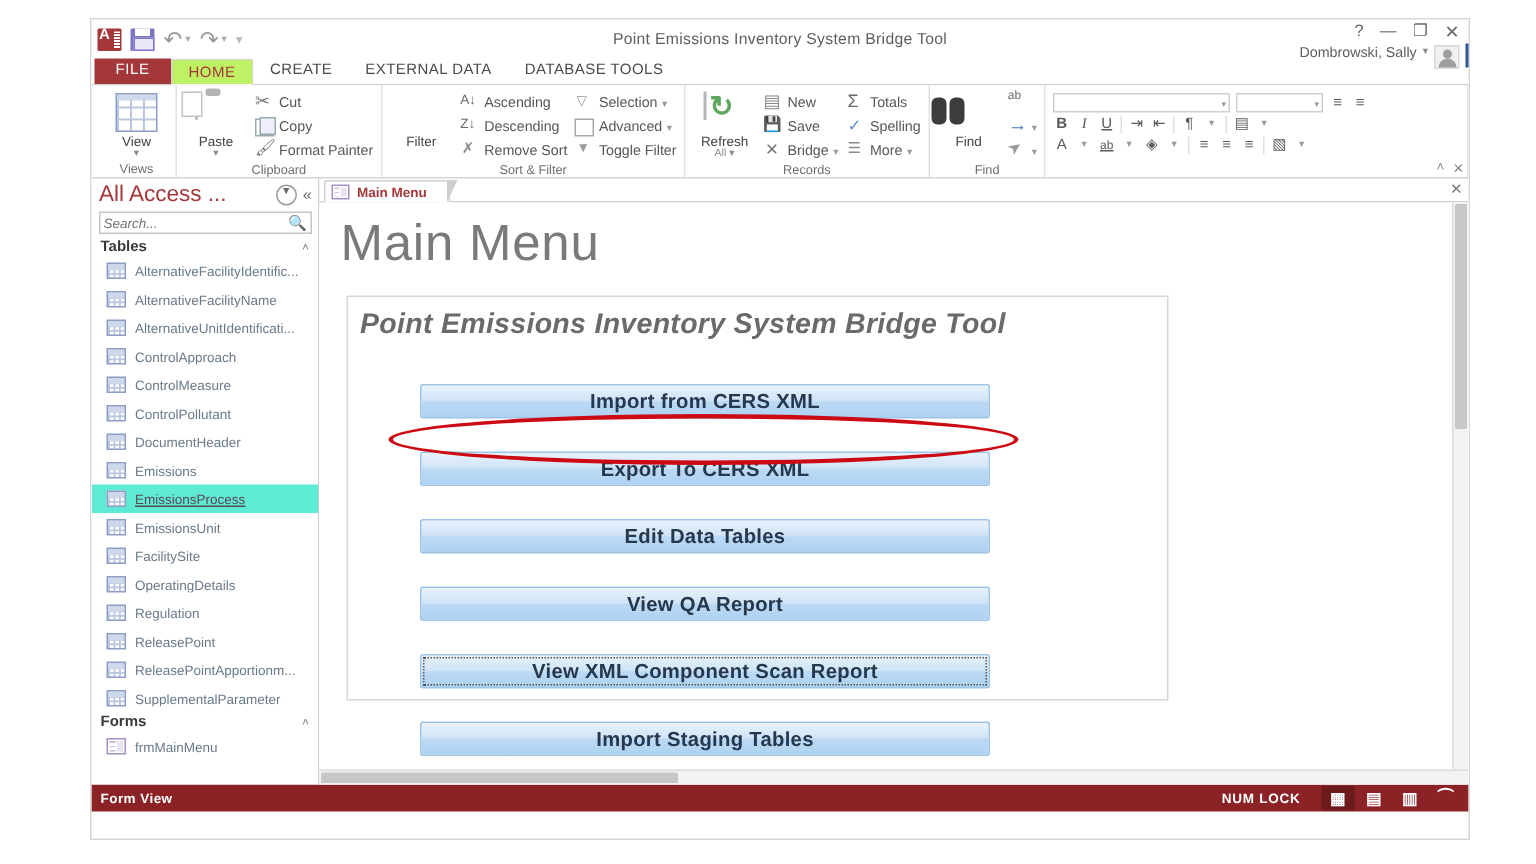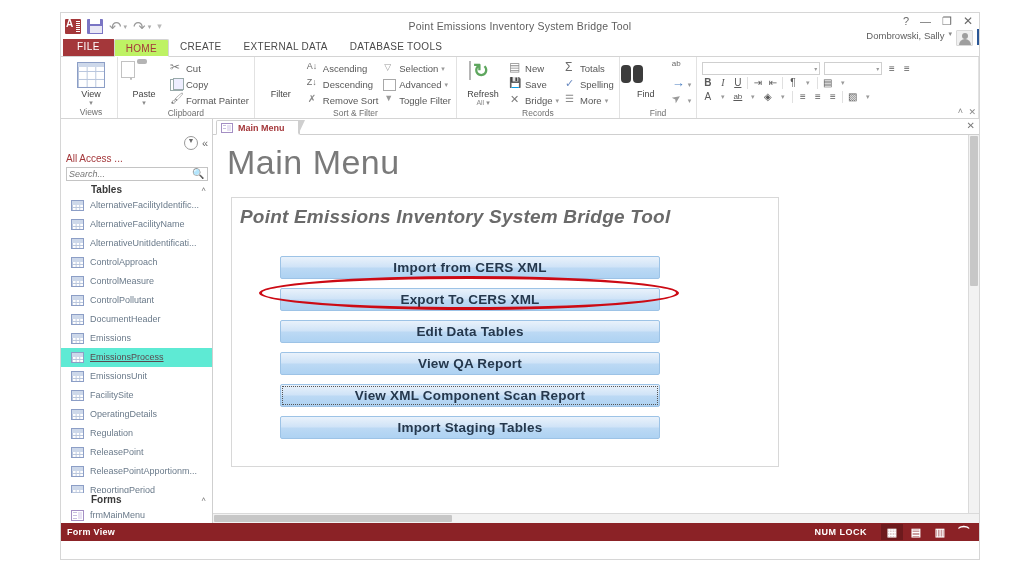--- a/index.html
+++ b/index.html
@@ -285,22 +285,22 @@
     width: 152px; flex: none;
     border-right: 1px solid #cfcfcf;
     background: #ffffff;
     display: flex; flex-direction: column;
   }
   .np-head {
     display:flex; align-items:center; gap:4px;
     padding: 2px 4px 3px 5px;
   }
   .np-title {
-    font-size: 10px; color: #a4373a; font-weight: normal;
-    flex: 1; white-space: nowrap; overflow: hidden; margin-top: 32px;
+    font-size: 15px; color: #a4373a; font-weight: normal;
+    flex: 1; white-space: nowrap; overflow: hidden;
   }
   .np-dd {
     width:14px; height:14px; border-radius:50%;
     border:1px solid #9a9a9a; position:relative; flex:none;
   }
   .np-dd::before{
     content:"\25BC"; position:absolute; left:2.5px; top:0px;
     font-size:7px; color:#6a6a6a;
   }
   .np-shut { font-size: 11px; color: #6a6a6a; flex:none; }
@@ -314,21 +314,21 @@
     flex:1; border:none; outline:none;
     font-size: 9px; color:#8a8a8a; font-style: italic;
     font-family:"Liberation Sans", sans-serif;
     background: transparent;
   }
   .np-search .mag { font-size:10px; color:#4a7ec0; }
 
   .np-section {
     display:flex; align-items:center; justify-content:space-between;
     padding: 1px 6px 1px 6px;
-    font-size: 10px; color: #3a3a3a; font-weight: bold; margin-left: 24px;
+    font-size: 10px; color: #3a3a3a; font-weight: bold;
   }
   .np-section .chev { font-size: 8px; color:#7a7a7a; font-weight: normal; }
 
   .np-list { overflow: hidden; }
   .np-item {
     display: flex; align-items: center; gap: 6px;
     padding: 1px 4px 1px 10px;
     height: 19px;
     font-size: 9px; color: #6a7a8a;
     white-space: nowrap; overflow: hidden;
@@ -396,21 +396,21 @@
   }
   .form-hdr {
     position: absolute; left: 8px; top: 8px;
     font-size: 19px; font-style: italic; font-weight: bold;
     color: #6a6a6a; white-space: nowrap;
     letter-spacing: .2px;
   }
   .btn-stack {
     position: absolute; left: 48px; top: 58px;
     width: 380px;
-    display: flex; flex-direction: column; gap: 9px;
+    display: flex; flex-direction: column; gap: 22px;
   }
   .mbtn {
     height: 23px;
     background: linear-gradient(to bottom, #e9f2fb 0%, #cfe3f7 48%, #bcd9f4 52%, #aed2f2 100%);
     border: 1px solid #9dc3e6;
     border-radius: 2px;
     display: flex; align-items: center; justify-content: center;
     font-size: 13.5px; color: #25384d; font-weight: bold;
     letter-spacing: .2px;
     white-space: nowrap;
@@ -771,24 +771,20 @@
           <div class="np-item">
               <span class="np-ico glyph-grid hdr"></span>
               <span class="np-label">ReleasePoint</span>
             </div>
           <div class="np-item">
               <span class="np-ico glyph-grid hdr"></span>
               <span class="np-label">ReleasePointApportionm...</span>
             </div>
           <div class="np-item">
               <span class="np-ico glyph-grid hdr"></span>
-              <span class="np-label">ReportingPeriod</span>
-            </div>
-          <div class="np-item">
-              <span class="np-ico glyph-grid hdr"></span>
               <span class="np-label">SupplementalParameter</span>
             </div>
         </div>
 
         <div class="np-section">
           <span>Forms</span>
           <span class="chev">˄</span>
         </div>
         <div class="np-list">
           <div class="np-item">

